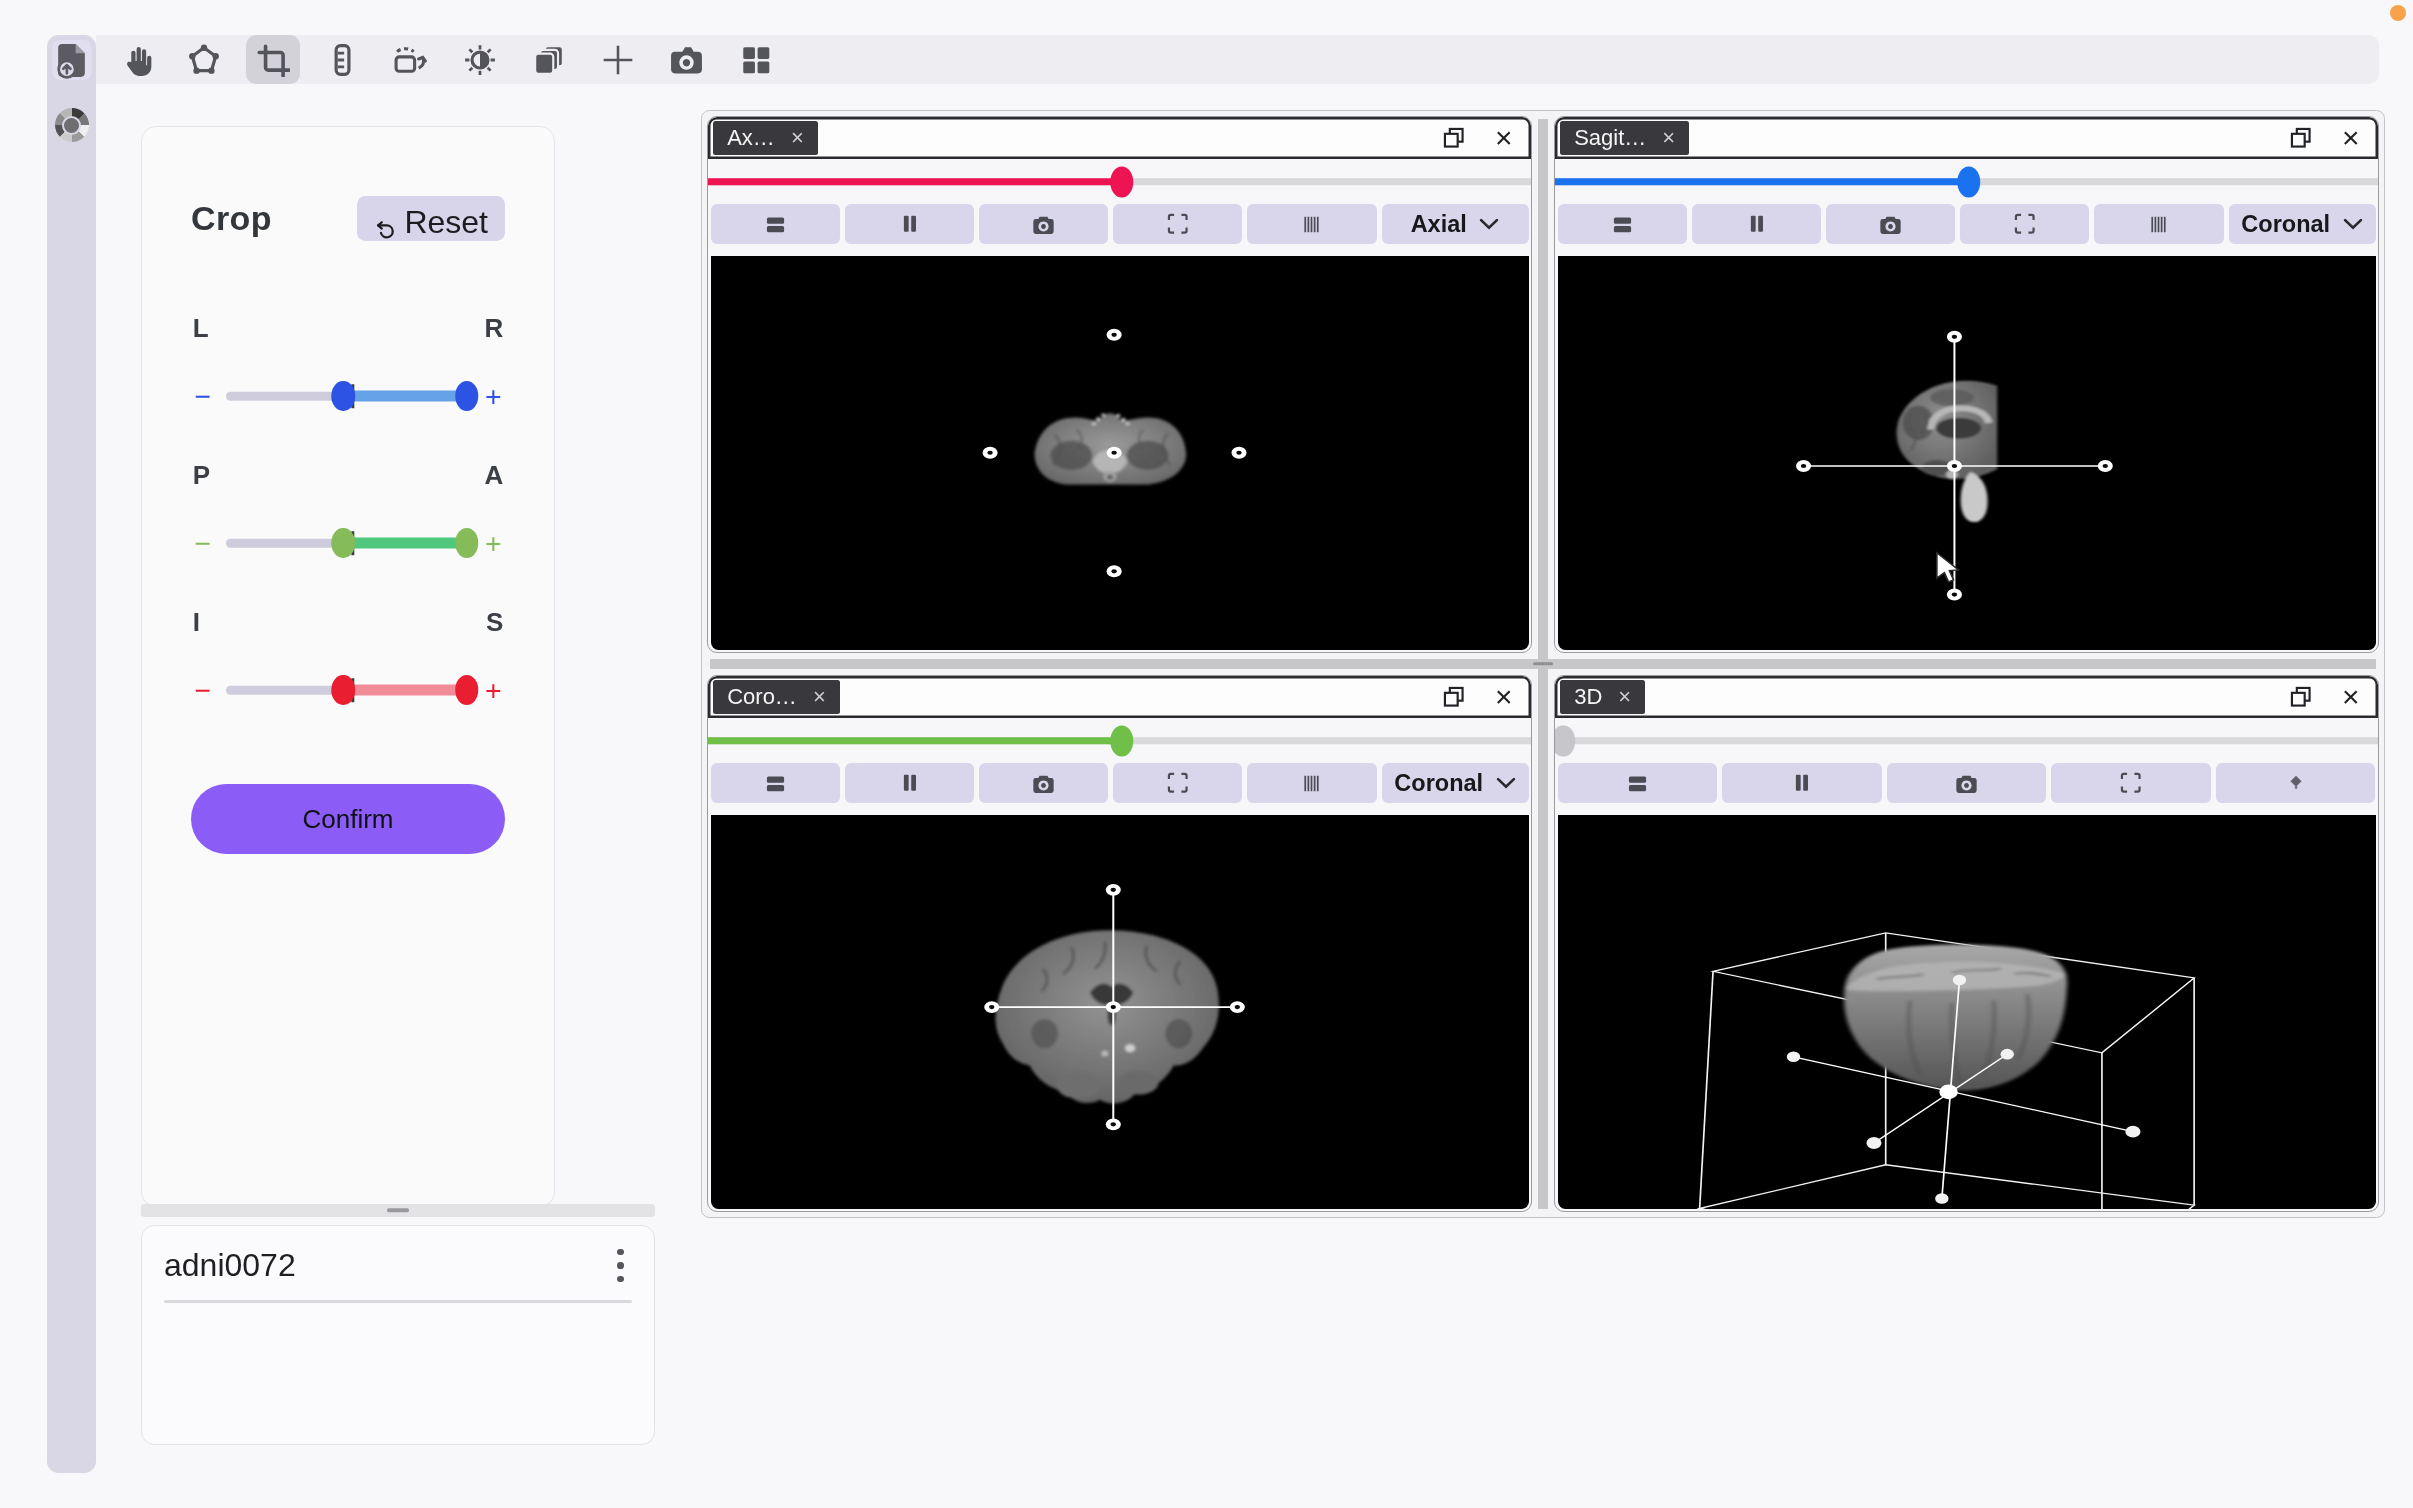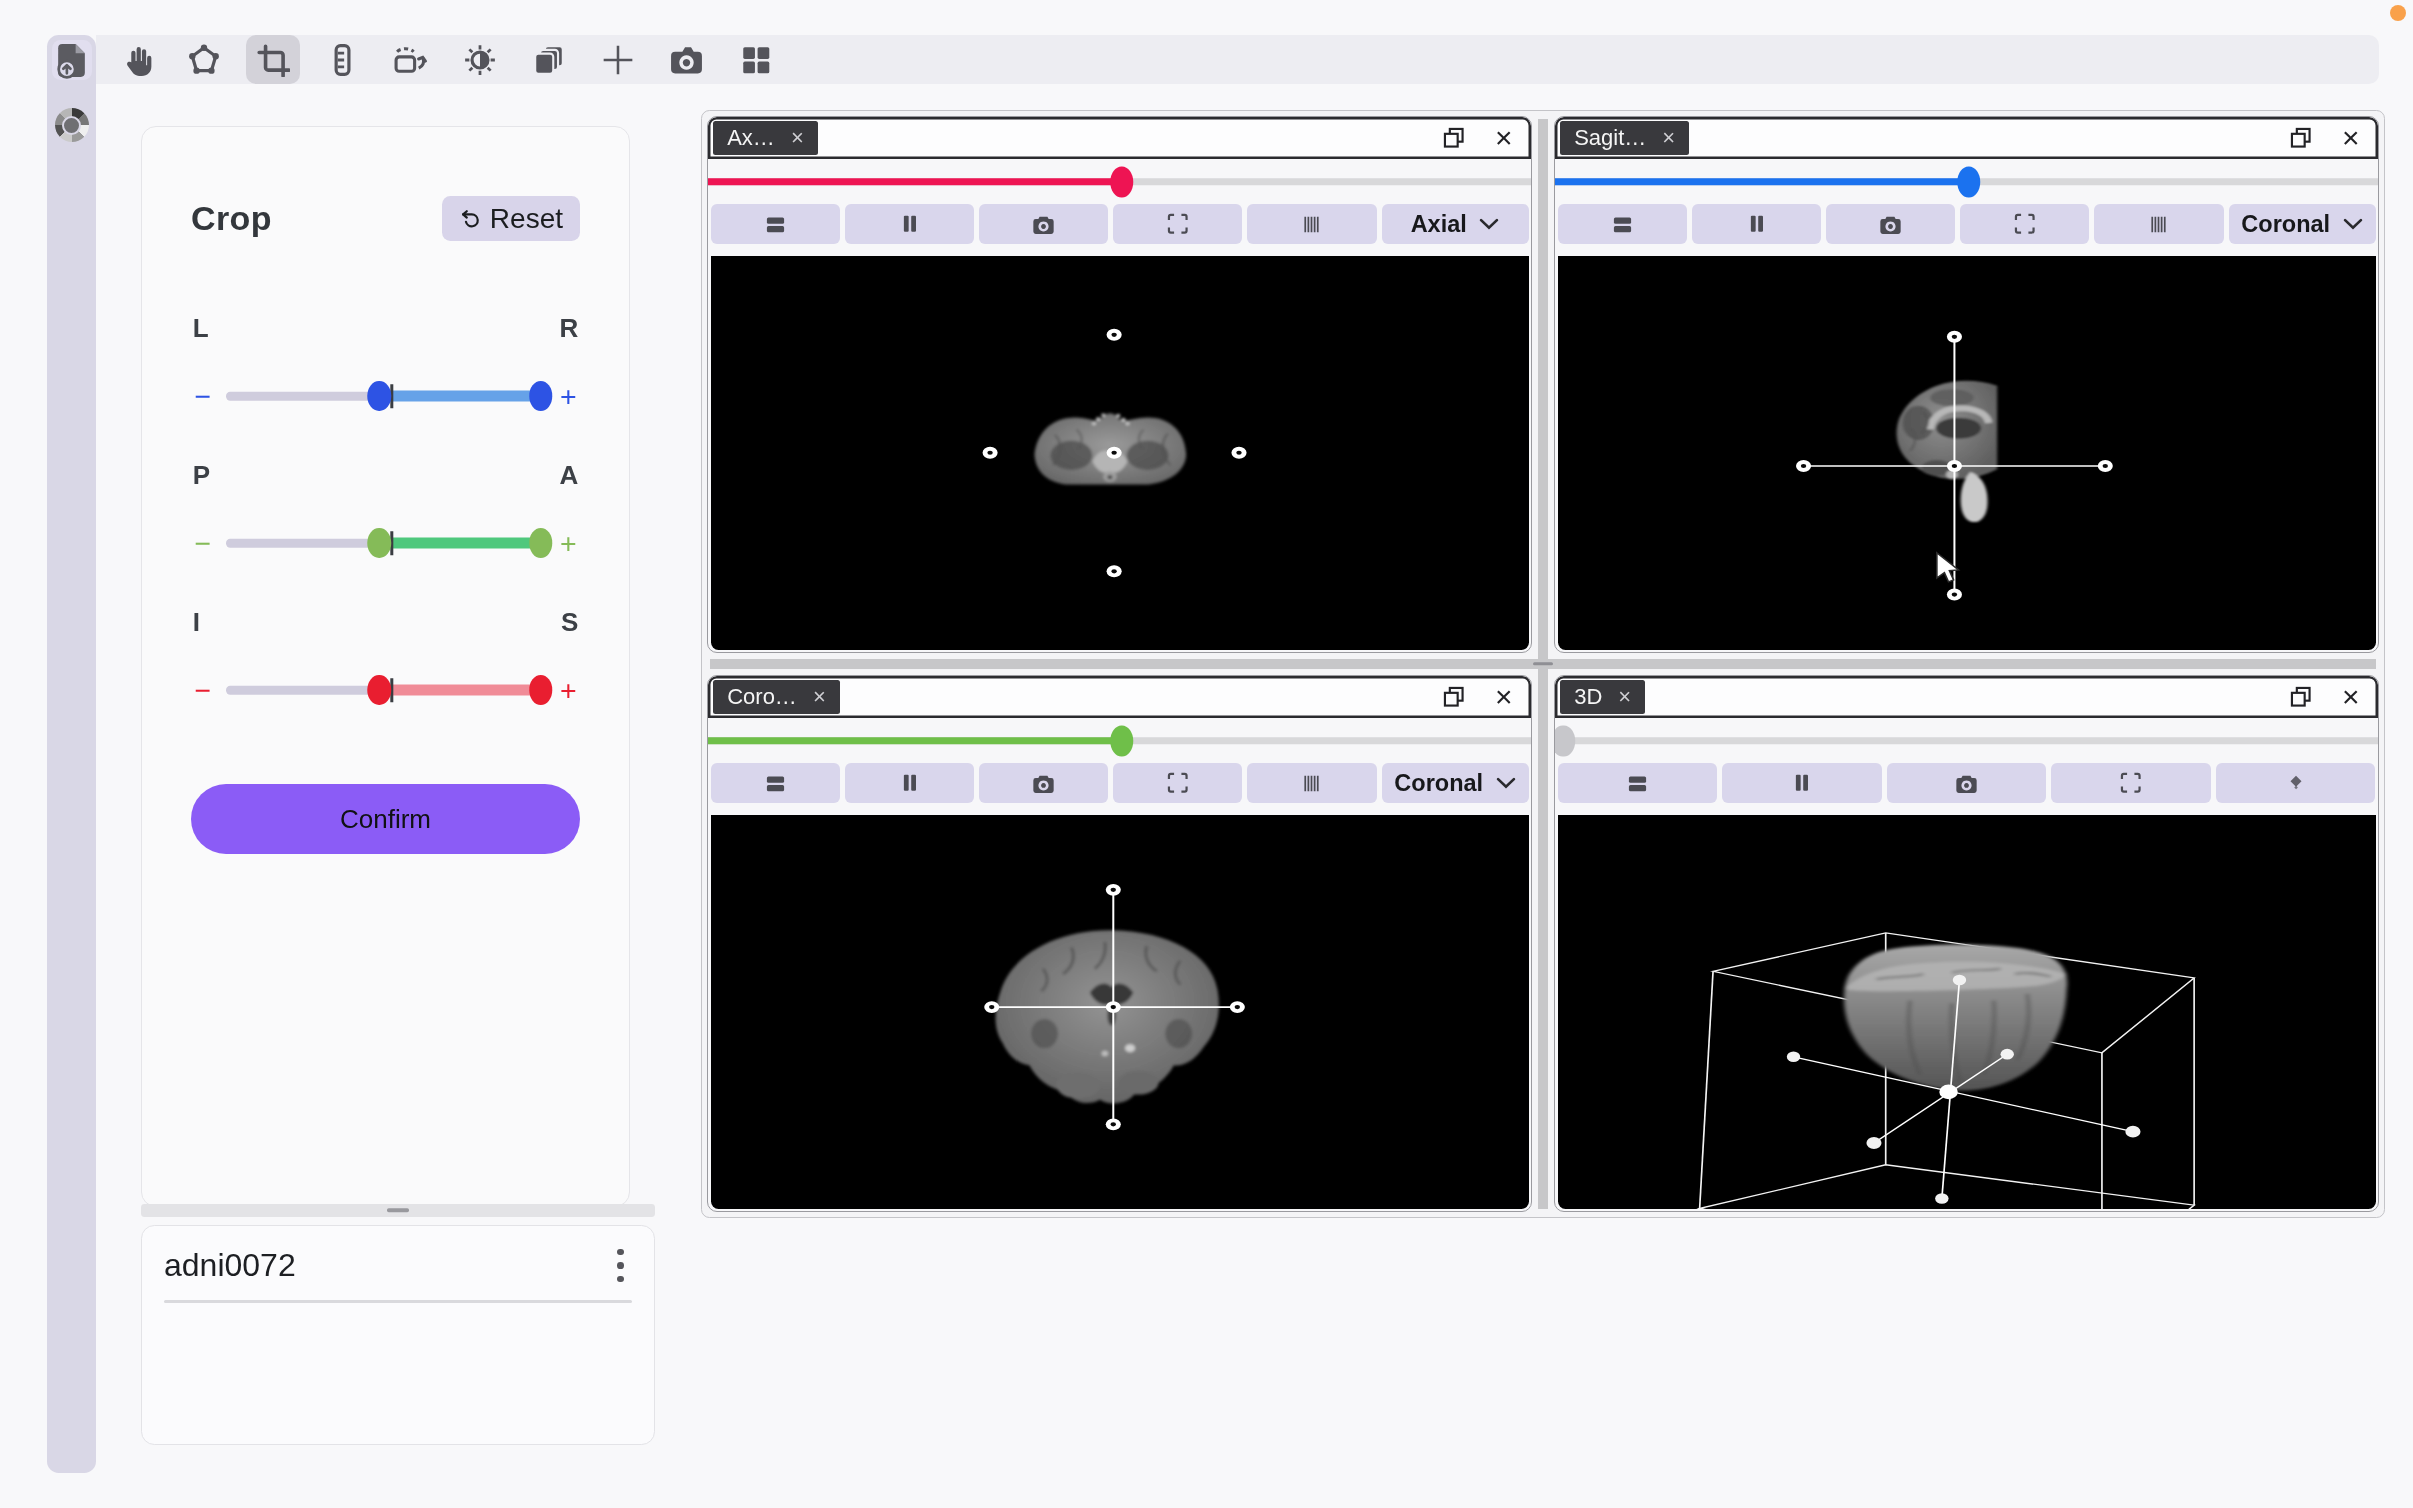--- a/index.html
+++ b/index.html
@@ -20,26 +20,26 @@
              padding-top:5px;gap:25px;box-sizing:border-box;}
   .rail-btn{width:40px;height:40px;display:flex;align-items:center;justify-content:center;color:#5b5b61;}
   .rail-btn.active{background:#e1deef;border-radius:8.4px;}
   .color-wheel{width:34px;height:34px;border-radius:50%;position:relative;
      background:conic-gradient(#3a3a3a 0 45deg,#777 0 90deg,#efefef 0 135deg,#9a9a9a 0 180deg,
                 #cbcbcb 0 225deg,#525252 0 270deg,#8b8b8b 0 315deg,#b6b6b6 0);}
   .color-wheel::after{content:"";position:absolute;inset:7.5px;border-radius:50%;
      background:#6f6f73;border:2.5px solid #d9d7e6;}
 
   
-  .crop-panel{position:absolute;left:141px;top:126px;width:489px;height:1081px;background:#fafafb;
+  .crop-panel{position:absolute;left:141px;top:126px;width:414px;height:1081px;background:#fafafb;
               border:1.7px solid #e5e5e9;border-radius:15px;box-sizing:border-box;padding:44px 49px;}
   .crop-head{display:flex;justify-content:space-between;align-items:center;}
   .crop-title{font-size:34px;font-weight:bold;color:#33373c;letter-spacing:0.4px;}
   .reset-btn{height:45px;padding:0 17px;background:#d8d4ea;border-radius:8.4px;border:none;
-             font-size:28px;display:flex;align-items:center;gap:8.4px;color:#1b1d20;
+             font-size:32px;display:flex;align-items:flex-end;gap:8.4px;color:#1b1d20;
              font-family:inherit;cursor:pointer;}
   .axis-labels{display:flex;justify-content:space-between;font-size:26px;font-weight:bold;
                color:#3c4046;margin:47px 1.7px 0;}
   .range-row{display:flex;align-items:center;gap:11px;margin-top:35px;}
   .range-sign{font-size:28.5px;width:23.5px;text-align:center;font-weight:500;}
   .range-slider{position:relative;flex:1;height:34px;}
   .rtrack{position:absolute;left:0;right:0;top:50%;height:8.4px;transform:translateY(-50%);
           background:#cfccdd;border-radius:4.2px;}
   .rfill{position:absolute;top:50%;height:11px;transform:translateY(-50%);border-radius:5.9px;}
   .mid-tick{position:absolute;top:50%;width:3.4px;height:23.5px;background:#3a3d42;

